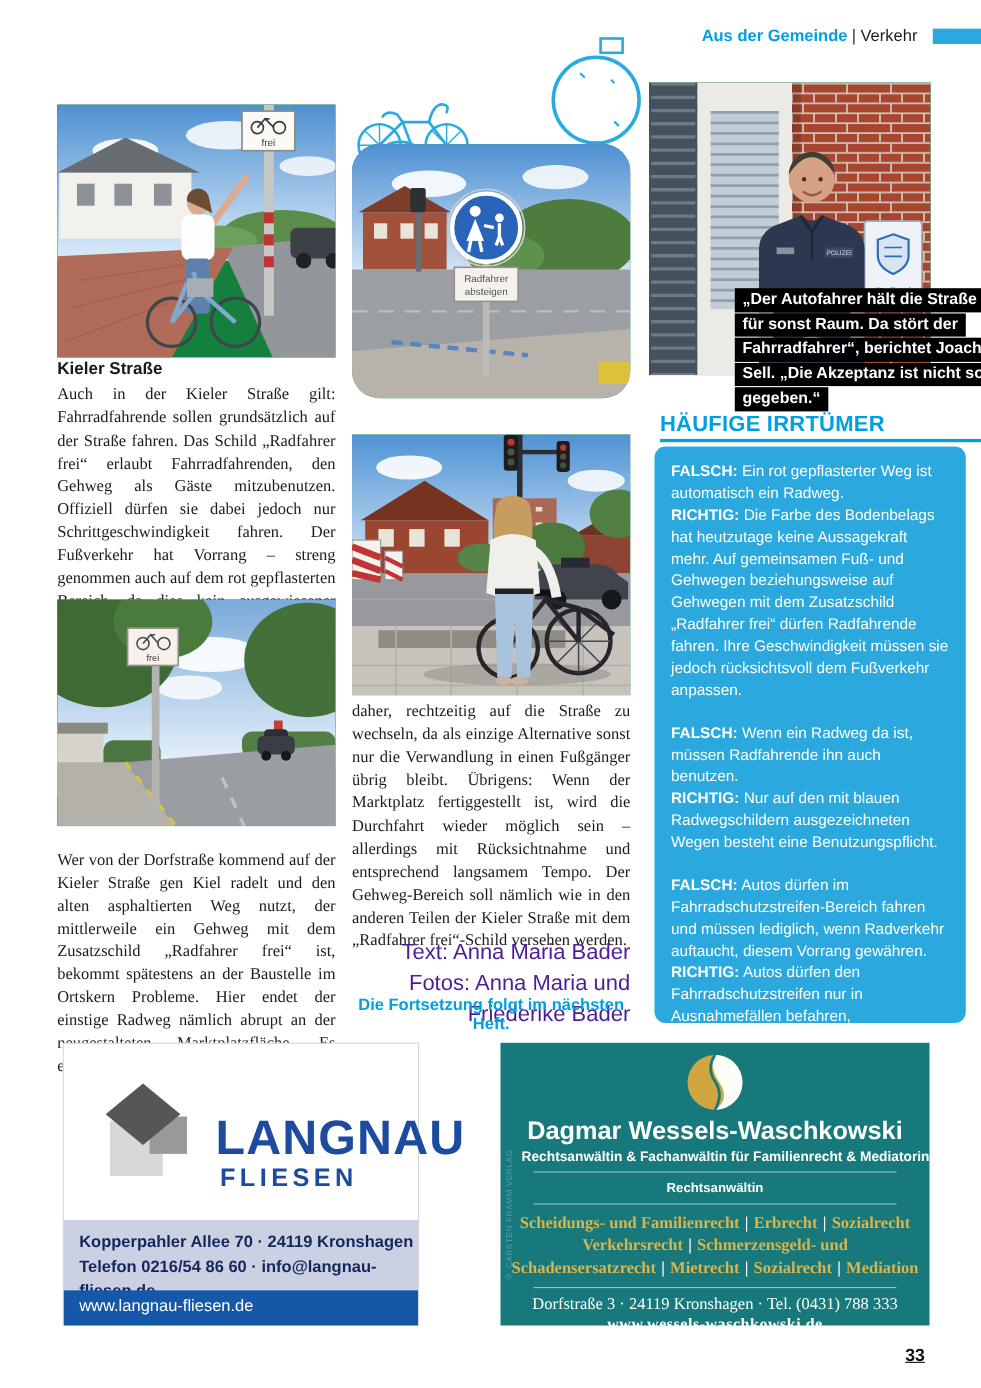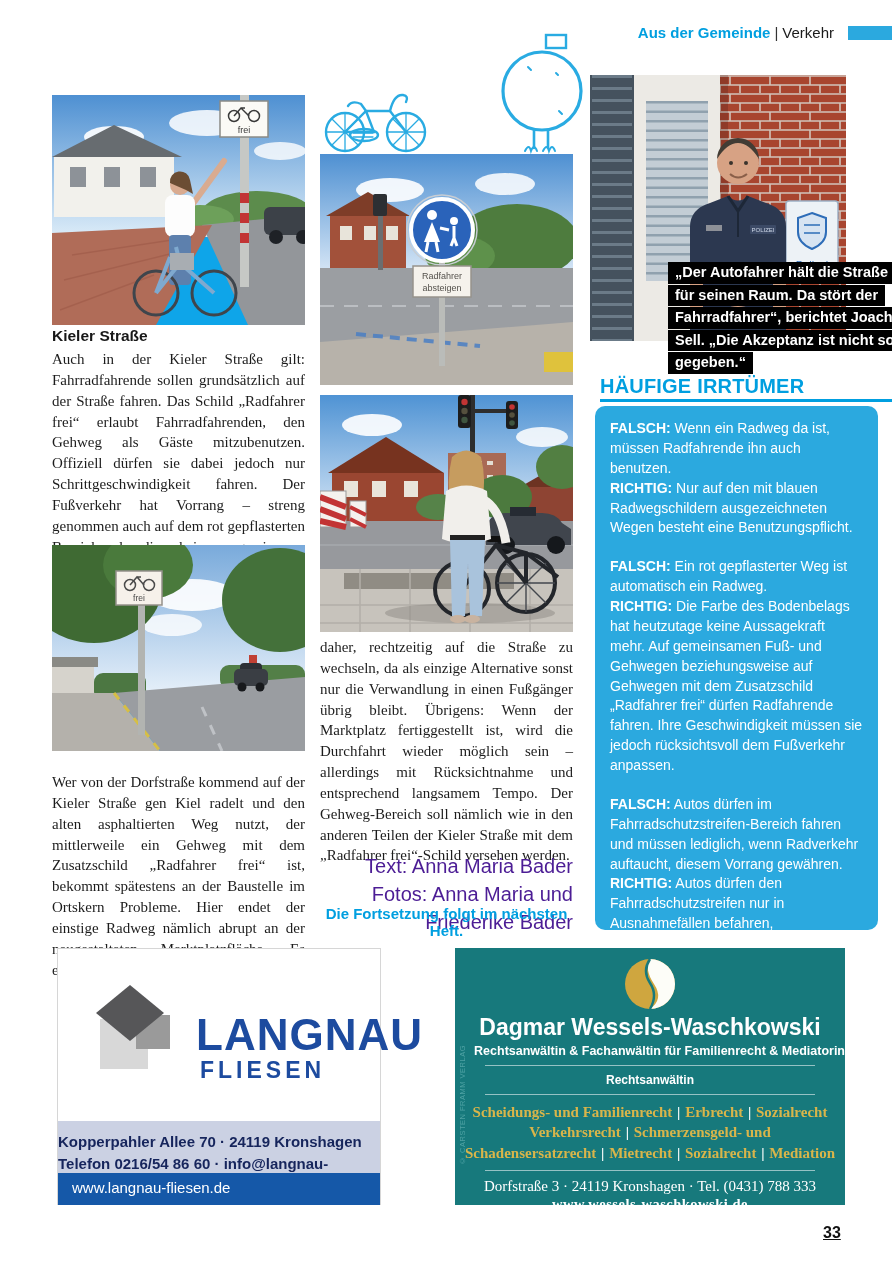--- a/index.html
+++ b/index.html
@@ -6,21 +6,21 @@
   #page{position:relative;width:892px;height:1262px;background:#fff;overflow:hidden;
         font-family:"Liberation Sans",sans-serif;color:#1b1b1b;}
   .abs{position:absolute;}
   
   .header{top:24px;right:58px;font-size:15px;white-space:nowrap;}
   .h-section{color:#009FE0;font-weight:bold;}
   .h-sep{color:#333;margin:0 4px;font-weight:300;}
   .h-topic{color:#1b1b1b;}
   .corner-bar{top:26px;right:0;width:44px;height:14px;background:#2BA9DF;}
   
-  .ph{overflow:hidden;background:#0ea5e9;}
+  .ph{overflow:hidden;background:#15803d;}
   .ph svg{display:block;}
   
   .serif{font-family:"Liberation Serif",serif;font-size:15px;line-height:1.39;
          text-align:justify;color:#1c1c1c;hyphens:auto;}
   .col-head{font-weight:bold;font-size:15.5px;color:#181818;}
   .credits{font-size:20px;line-height:1.4;text-align:right;color:#4c1d95;}
   .continuation{font-weight:bold;font-size:15px;color:#009FE0;text-align:center;}
   
   .quote{display:flex;flex-direction:column;align-items:flex-start;}
   .quote-line{margin-bottom:1px;}
@@ -35,22 +35,22 @@
   .irr-item:last-child{margin-bottom:0;}
   .irr-item p{margin:0;}
   .irr-item strong{font-weight:bold;}
   
   .ad-langnau{background:#fff;border:1px solid #d6d6d6;box-sizing:border-box;}
   .ln-logo{position:absolute;left:30px;top:34px;width:360px;height:96px;}
   .ln-name{position:absolute;left:108px;top:30px;font-weight:bold;font-size:44px;
            letter-spacing:1px;color:#1D4B9F;line-height:1;}
   .ln-sub{position:absolute;left:112px;top:74px;font-weight:bold;font-size:23px;
           letter-spacing:4px;color:#1D4B9F;}
-  .ln-address{position:absolute;left:0;top:172px;width:100%;height:64px;background:#CBD1E3;
-              box-sizing:border-box;padding:10px 0 0 0;color:#16255C;font-weight:bold;
+  .ln-address{position:absolute;left:0;top:160px;width:100%;height:64px;background:#CBD1E3;
+              box-sizing:border-box;padding:10px 0 0 14px;color:#16255C;font-weight:bold;
               font-size:15px;line-height:1.45;}
   .ln-url{position:absolute;left:0;top:224px;width:100%;height:32px;background:#1558A8;
           box-sizing:border-box;padding:6px 0 0 14px;color:#fff;font-weight:normal;font-size:15px;}
   
   .ad-wessels{background:#17797C;color:#fff;text-align:center;box-sizing:border-box;
               padding-top:8px;}
   .w-name1{font-weight:bold;font-size:23px;margin-top:4px;}
   .w-title1{font-weight:bold;font-size:12.5px;margin-top:3px;text-align:right;}
   .w-rule{width:330px;height:1px;background:rgba(255,255,255,.55);margin:7px auto;}
   .w-name2{font-weight:bold;font-size:21px;}
@@ -141,21 +141,21 @@
       <path d="M118,88 a10,10 0 0 1 20,-3 l3,14 -7,-4 z" fill="#6b4d33"></path>
       <rect x="113" y="100" width="30" height="42" rx="8" fill="#fdfdfd"></rect>
       <rect x="117" y="140" width="22" height="50" rx="4" fill="#5d80ad"></rect>
       <circle cx="104" cy="198" r="22" fill="none" stroke="#3f454c" stroke-width="3"></circle>
       <circle cx="162" cy="198" r="22" fill="none" stroke="#3f454c" stroke-width="3"></circle>
       <path d="M104,198 L128,168 L162,198 M128,168 L124,152 M104,198 L118,162" fill="none" stroke="#7fa9cf" stroke-width="4"></path>
       <rect x="118" y="158" width="24" height="17" fill="#a8adb2"></rect>
     </svg>
   </div>
 
-  <div class="abs ph" style="left:320px;top:154px;width:253px;height:231px;">
+  <div class="abs ph" style="left:320px;top:131px;width:253px;height:231px;border-radius:25px;">
     <svg width="253" height="231" viewBox="0 0 253 231">
       <defs>
           <linearGradient id="p2s" x1="0" y1="0" x2="0" y2="1">
         <stop offset="0" stop-color="#4e90d2"></stop>
             <stop offset="1" stop-color="#e3eef9"></stop>
           </linearGradient>
         </defs>
       <rect width="253" height="130" fill="url(#p2s)"></rect>
       <ellipse cx="70" cy="36" rx="34" ry="12" fill="#fff" opacity=".9"></ellipse>
       <ellipse cx="185" cy="30" rx="30" ry="11" fill="#fff" opacity=".85"></ellipse>
@@ -218,21 +218,21 @@
       <text x="173" y="157" text-anchor="middle" font-size="6" fill="#cdd6e6" font-family="Liberation Sans, sans-serif">POLIZEI</text>
       <rect x="116" y="150" width="16" height="6" fill="#8d9097"></rect>
       <rect x="100" y="200" width="13" height="48" fill="#d7a284"></rect>
       <rect x="183" y="200" width="13" height="48" fill="#d7a284"></rect>
       <ellipse cx="148" cy="242" rx="18" ry="11" fill="#d7a284"></ellipse>
     </svg>
   </div>
 
   <div class="abs quote" style="left:668px;top:262px;">
     <div class="quote-line"><span>„Der Autofahrer hält die Straße</span></div>
-    <div class="quote-line"><span>für seinen Raum. Da stört der</span></div>
+    <div class="quote-line"><span>für sonst Raum. Da stört der</span></div>
     <div class="quote-line"><span>Fahrradfahrer“, berichtet Joachim</span></div>
     <div class="quote-line"><span>Sell. „Die Akzeptanz ist nicht so</span></div>
     <div class="quote-line"><span>gegeben.“</span></div>
   </div>
 
   <div class="abs col-head" style="left:52px;top:327px;width:253px;">Kieler Straße</div>
   <div class="abs serif" style="left:52px;top:349px;width:253px;">Auch in der Kieler Straße gilt: Fahrradfahrende sollen grundsätzlich auf der Straße fahren. Das Schild „Radfahrer frei“ erlaubt Fahrradfahrenden, den Gehweg als Gäste mitzubenutzen. Offiziell dürfen sie dabei jedoch nur Schrittgeschwindigkeit fahren. Der Fußverkehr hat Vorrang – streng genommen auch auf dem rot gepflasterten Bereich, da dies kein ausgewiesener Radweg mehr ist.</div>
 
   <div class="abs ph" style="left:52px;top:545px;width:253px;height:206px;">
     <svg width="253" height="206" viewBox="0 0 253 206">
@@ -339,29 +339,29 @@
     <div>Text: Anna Maria Bader</div>
     <div>Fotos: Anna Maria und Friederike Bader</div>
   </div>
   <div class="abs continuation" style="left:320px;top:905px;width:253px;">Die Fortsetzung folgt im nächsten Heft.</div>
 
   <div class="abs irr-title" style="left:600px;top:375px;">HÄUFIGE IRRTÜMER</div>
   <div class="abs irr-rule" style="left:600px;top:399px;width:292px;"></div>
   <div class="abs irr-box" style="left:595px;top:406px;width:283px;height:524px;">
     <div class="irr-item">
       <p><strong>FALSCH:</strong>
+         <span>Ein rot gepflasterter Weg ist automatisch ein Radweg.</span></p>
+      <p><strong>RICHTIG:</strong>
+         <span>Die Farbe des Bodenbelags hat heutzutage keine Aussagekraft mehr. Auf gemeinsamen Fuß- und Gehwegen beziehungsweise auf Gehwegen mit dem Zusatzschild „Radfahrer frei“ dürfen Radfahrende fahren. Ihre Geschwindigkeit müssen sie jedoch rücksichtsvoll dem Fußverkehr anpassen.</span></p>
+    </div>
+    <div class="irr-item">
+      <p><strong>FALSCH:</strong>
          <span>Wenn ein Radweg da ist, müssen Radfahrende ihn auch benutzen.</span></p>
       <p><strong>RICHTIG:</strong>
          <span>Nur auf den mit blauen Radwegschildern ausgezeichneten Wegen besteht eine Benutzungspflicht.</span></p>
-    </div>
-    <div class="irr-item">
-      <p><strong>FALSCH:</strong>
-         <span>Ein rot gepflasterter Weg ist automatisch ein Radweg.</span></p>
-      <p><strong>RICHTIG:</strong>
-         <span>Die Farbe des Bodenbelags hat heutzutage keine Aussagekraft mehr. Auf gemeinsamen Fuß- und Gehwegen beziehungsweise auf Gehwegen mit dem Zusatzschild „Radfahrer frei“ dürfen Radfahrende fahren. Ihre Geschwindigkeit müssen sie jedoch rücksichtsvoll dem Fußverkehr anpassen.</span></p>
     </div>
     <div class="irr-item">
       <p><strong>FALSCH:</strong>
          <span>Autos dürfen im Fahrradschutzstreifen-Bereich fahren und müssen lediglich, wenn Radverkehr auftaucht, diesem Vorrang gewähren.</span></p>
       <p><strong>RICHTIG:</strong>
          <span>Autos dürfen den Fahrradschutzstreifen nur in Ausnahmefällen befahren, beispielsweise um Hindernissen auszuweichen. Radfahrende haben jedoch Vorrang und sollten dabei nicht behindert werden.</span></p>
     </div>
   </div>
 
   <div class="abs ad-langnau" style="left:57px;top:948px;width:324px;height:257px;">

